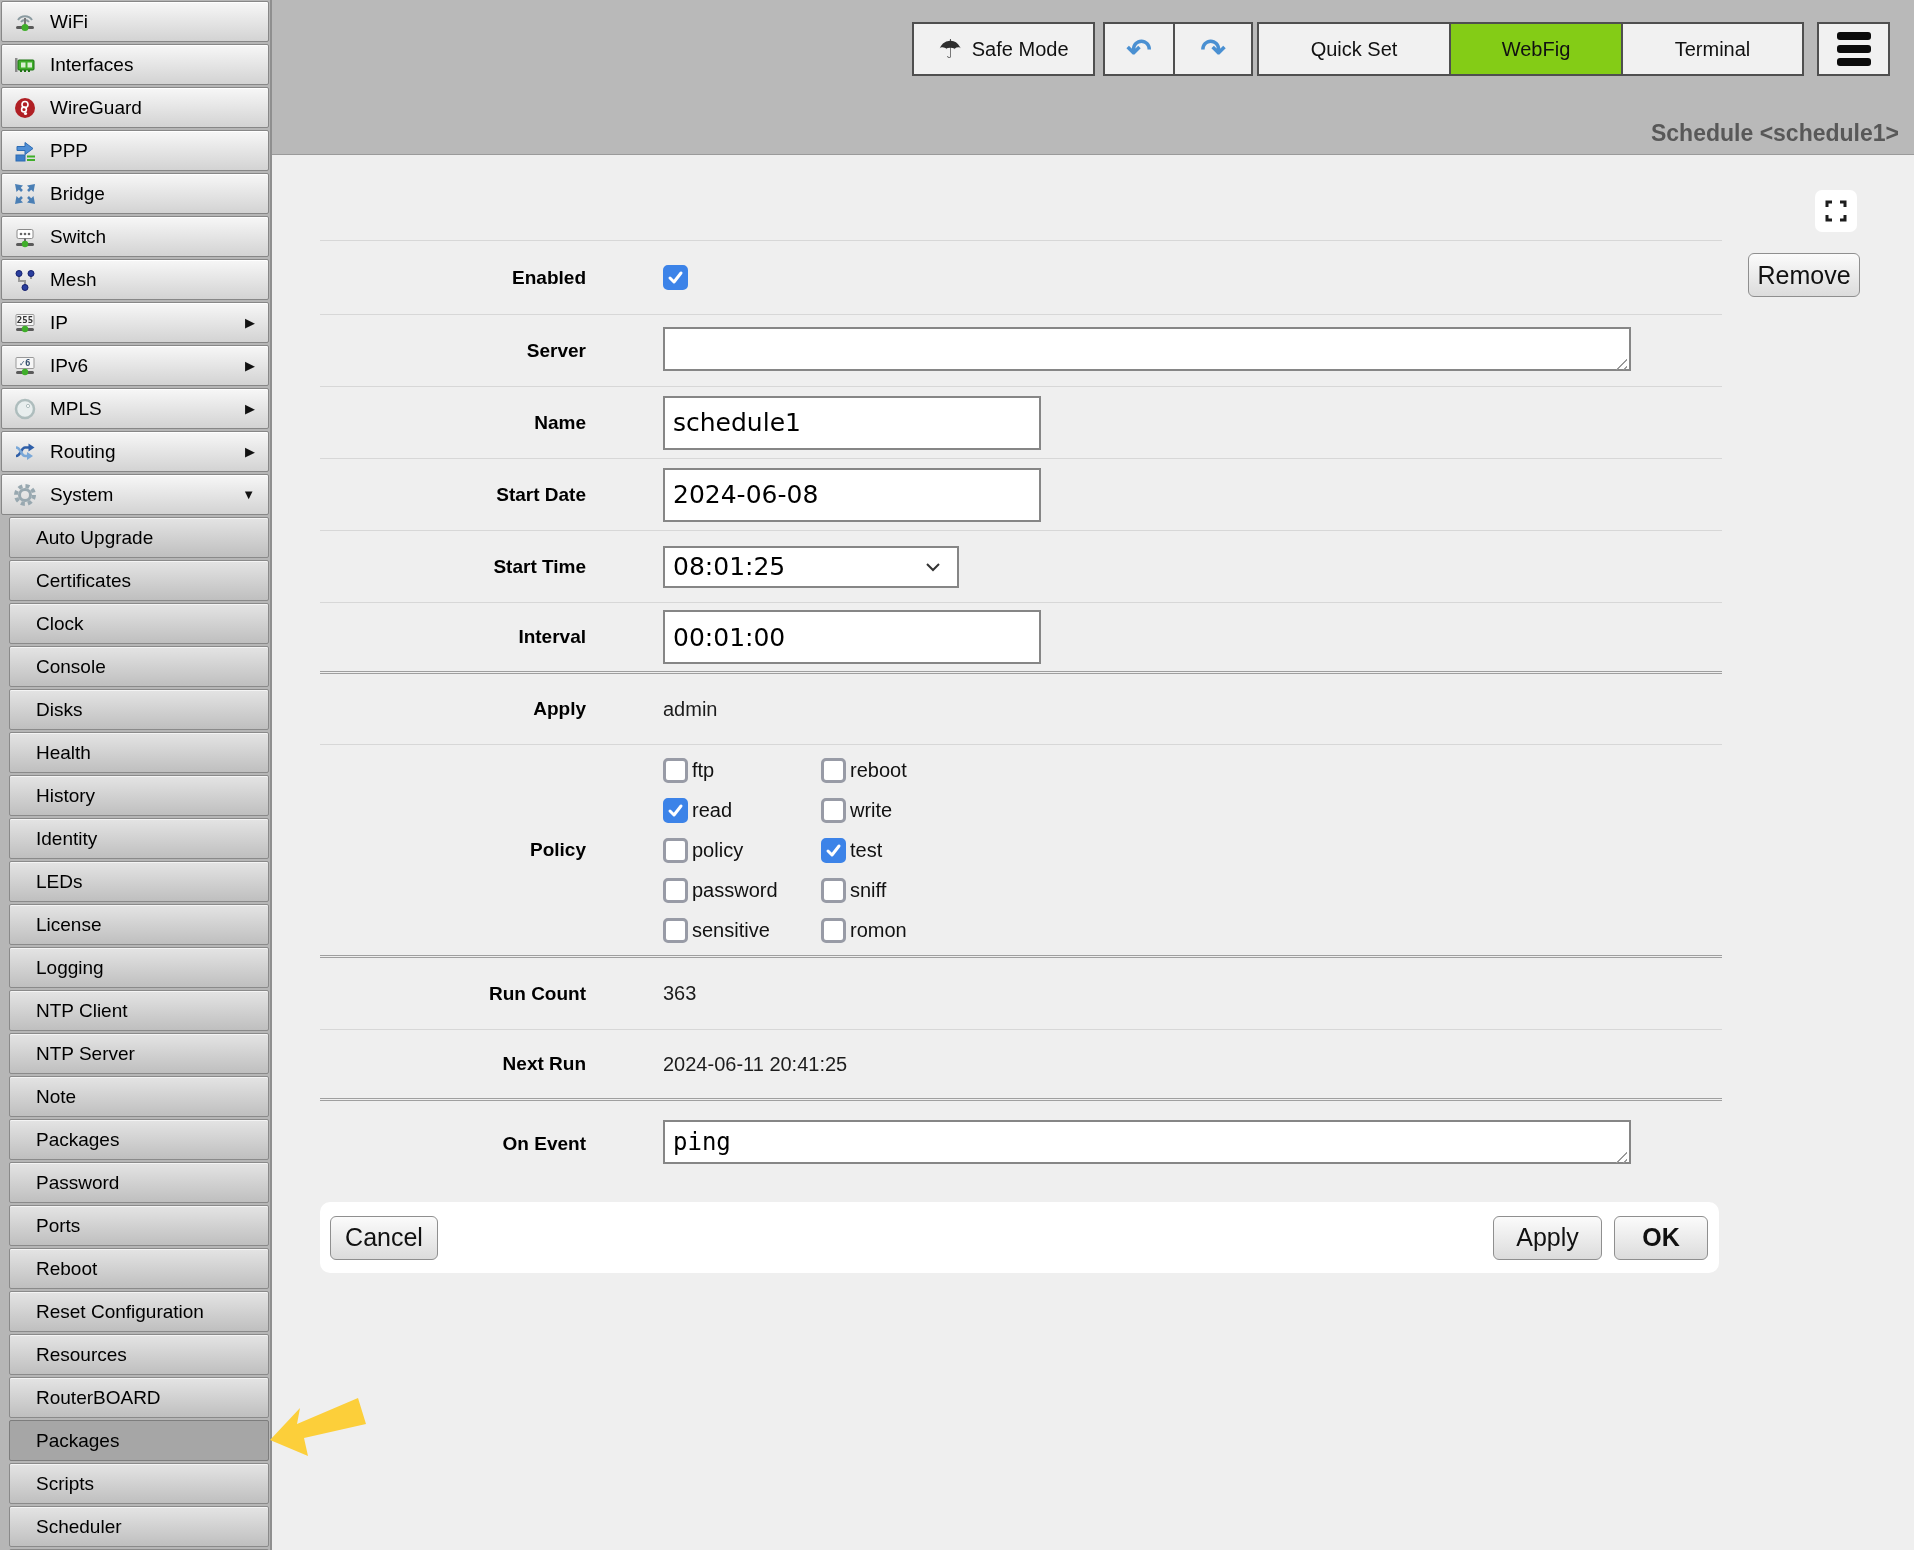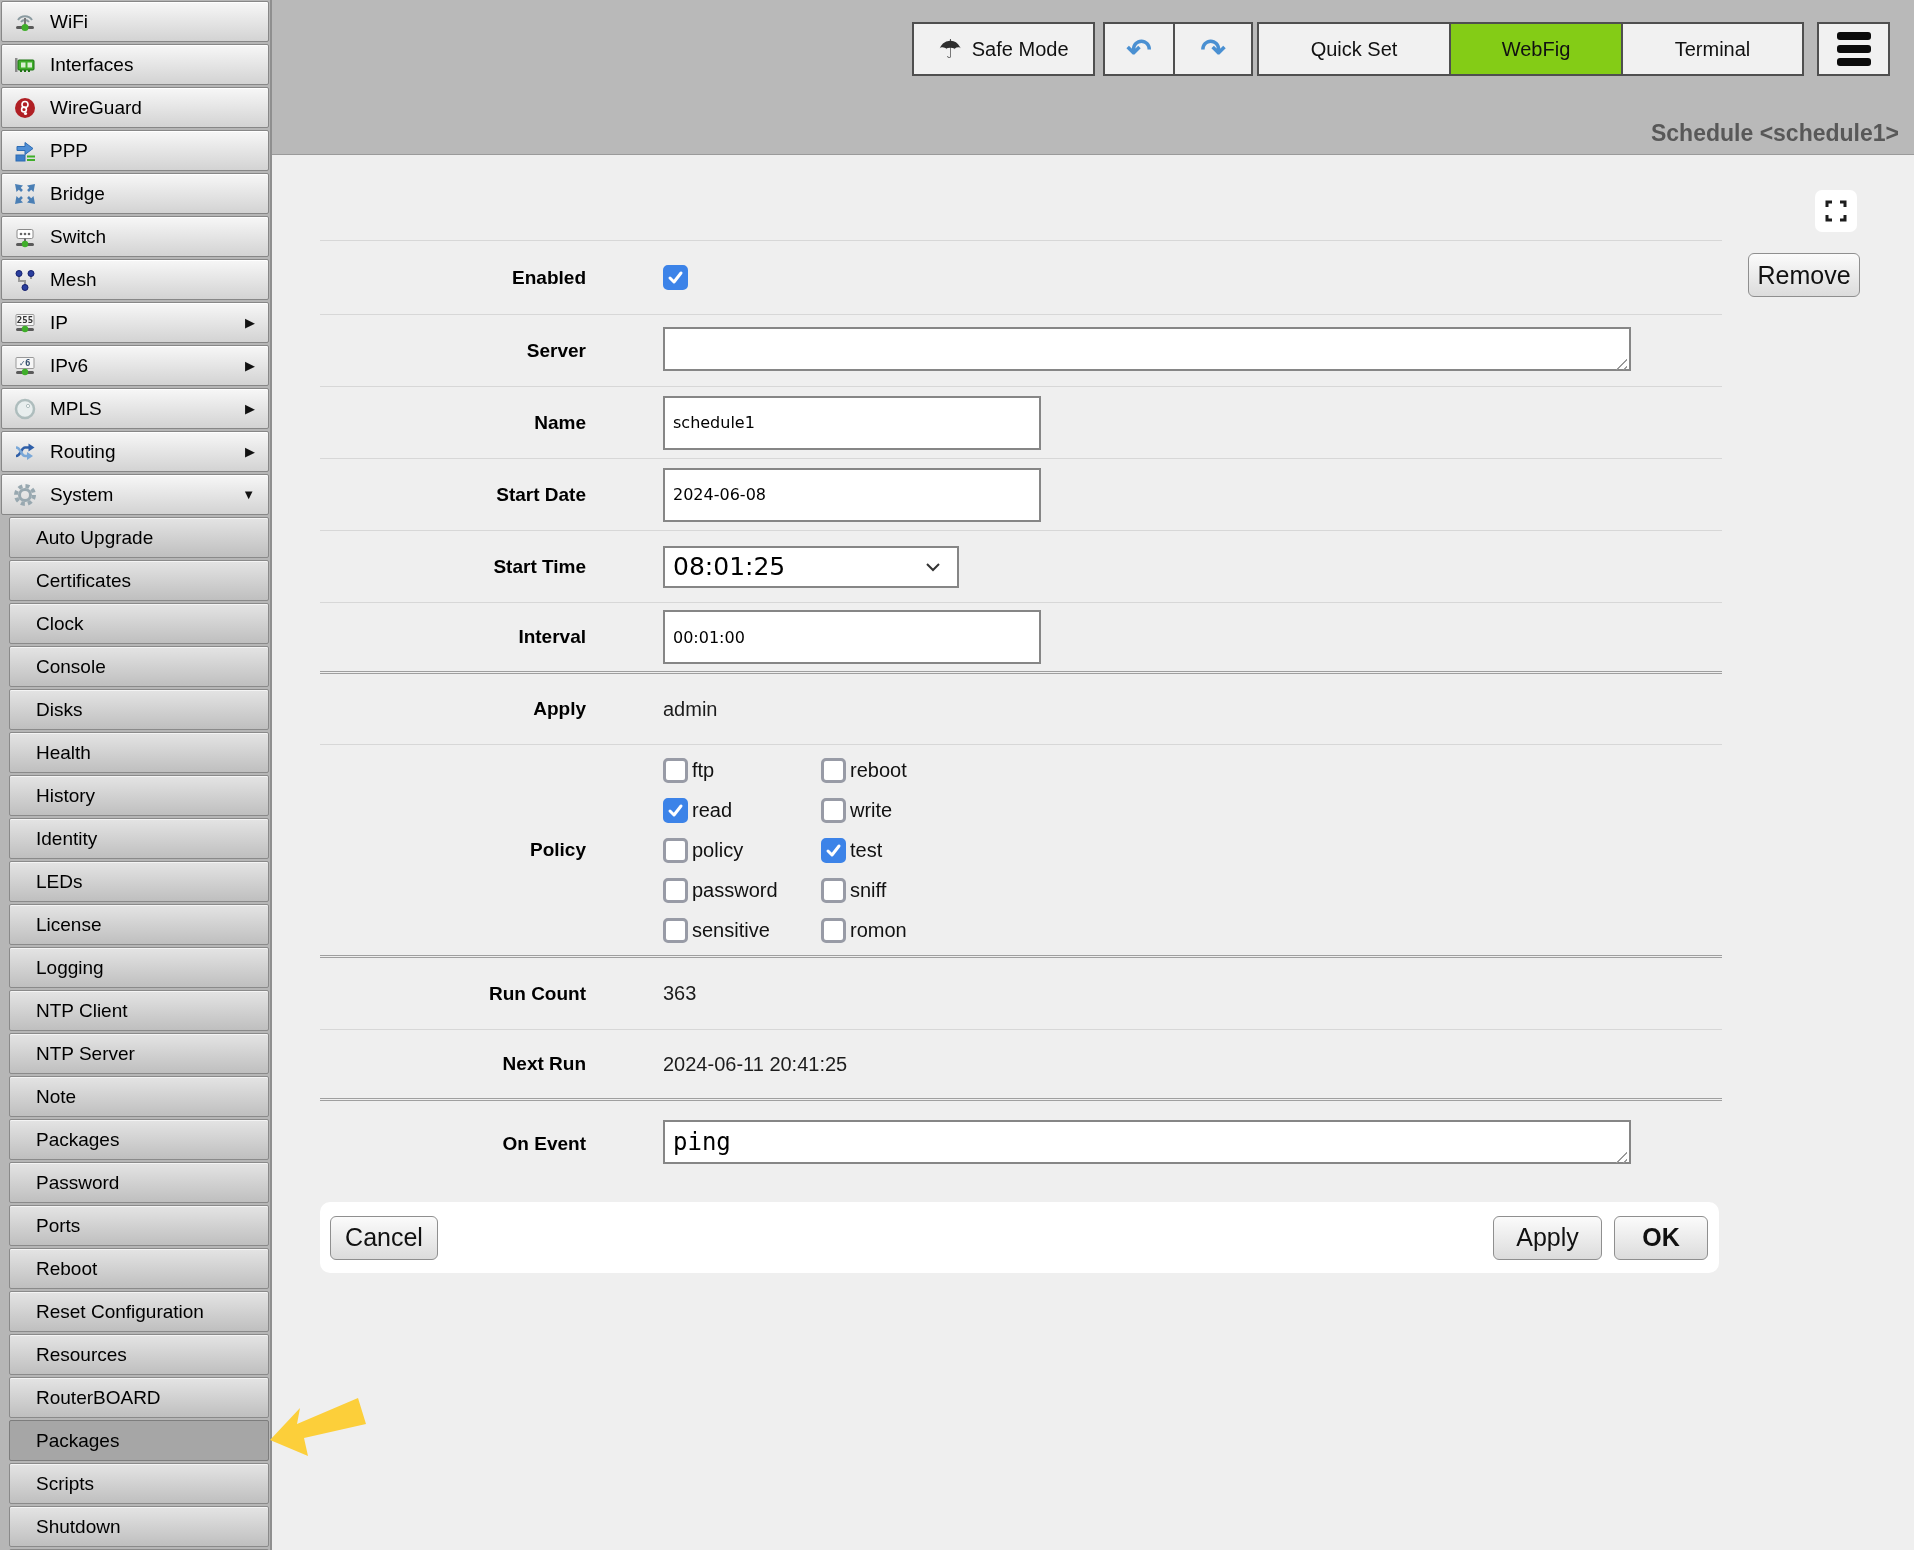--- a/index.html
+++ b/index.html
@@ -48,21 +48,21 @@
        box-sizing:border-box;cursor:pointer;font-family:"Liberation Sans",sans-serif;}
   #remove-btn{position:absolute;left:1748px;top:253px;width:112px;height:44px;}
 
   
   #form{position:absolute;left:320px;top:240px;width:1402px;}
   .frow{display:flex;align-items:center;border-top:1px solid #d7d7d7;}
   .frow.thick{border-top:3px double #9f9f9f;}
   .flabel{width:266px;text-align:right;font-weight:bold;font-size:19px;color:#000;flex:none;}
   .ffield{margin-left:77px;display:flex;align-items:center;flex:1;}
   .txt{height:54px;border:2px solid #868686;background:#fff;box-sizing:border-box;
-       font-family:"DejaVu Sans",sans-serif;font-size:16px;color:#000;padding:4px 8px;border-radius:0;}
+       font-family:"DejaVu Sans",sans-serif;font-size:25px;color:#000;padding:4px 8px;border-radius:0;}
   .w-mid{width:378px;}
   .ta-wrap{position:relative;display:inline-block;}
   textarea.txt{resize:none;overflow:hidden;line-height:40px;padding:0 8px;
        font-family:"DejaVu Sans Mono",monospace;font-size:24px;width:968px;height:44px;}
   .ta-handle{position:absolute;right:4px;bottom:5px;width:13px;height:13px;
        background:repeating-linear-gradient(135deg,#9a9a9a 0 1.5px,transparent 1.5px 5px);
        clip-path:polygon(100% 0,0 100%,100% 100%);}
   .fvalue{font-size:20px;color:#1c1c1c;}
 
   
@@ -271,21 +271,21 @@
       <div class="sub-item">Note</div>
       <div class="sub-item">Packages</div>
       <div class="sub-item">Password</div>
       <div class="sub-item">Ports</div>
       <div class="sub-item">Reboot</div>
       <div class="sub-item">Reset Configuration</div>
       <div class="sub-item">Resources</div>
       <div class="sub-item">RouterBOARD</div>
       <div class="sub-item selected">Packages</div>
       <div class="sub-item">Scripts</div>
-      <div class="sub-item">Shutdown</div>
+      <div class="sub-item">Scheduler</div>
       <div class="sub-item partial"></div>
     </div>
   </div>
 
   <div id="headband">
     <div class="tbtn" id="btn-safemode">
       <span class="umb">☂</span>
       <span>Safe Mode</span>
     </div>
     <div class="tbtn" id="btn-undo">

